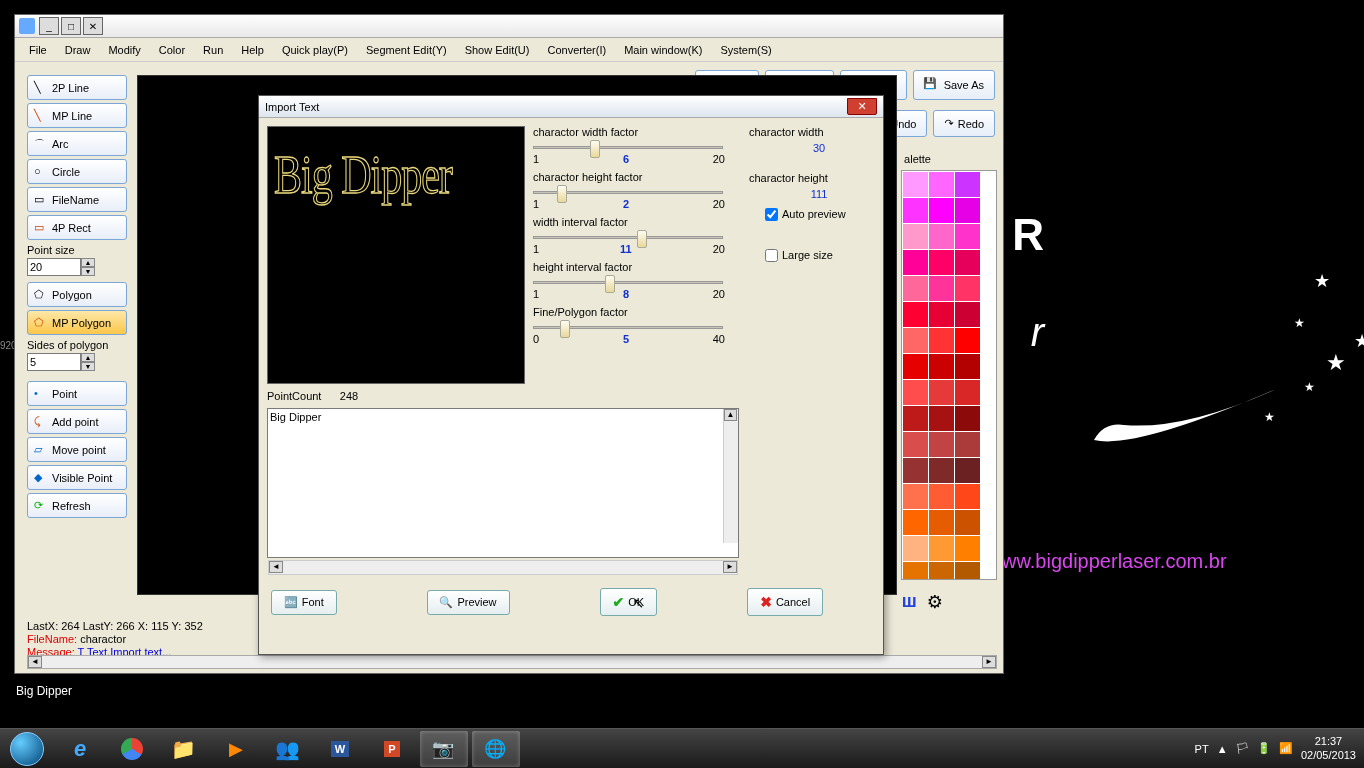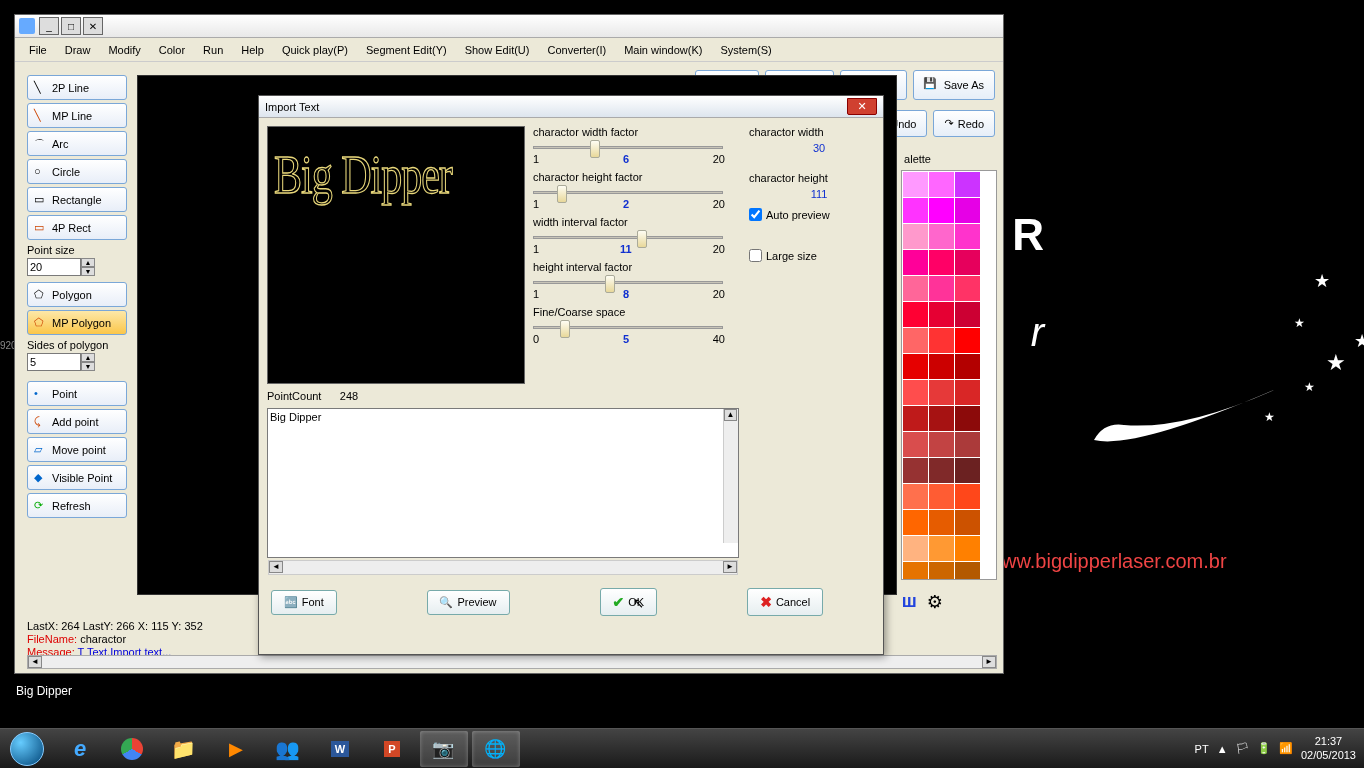--- a/index.html
+++ b/index.html
@@ -1,20 +1,20 @@
 <!DOCTYPE html>
 <html><head>
 <meta charset="utf-8">
 <style>
 * { box-sizing: border-box; margin: 0; padding: 0; font-family: Tahoma, sans-serif; font-size: 11px; }
 body { width: 1364px; height: 768px; background: #000; overflow: hidden; position: relative; }
 .desktop { width: 1364px; height: 768px; position: relative; background: #000; }
 .desktop-stars { position: absolute; right: 100px; top: 270px; color: #fff; }
 .star { position: absolute; color: #fff; font-size: 18px; }
-.desktop-url { position: absolute; left: 1002px; top: 550px; color: #ef4444; font-size: 20px; }
+.desktop-url { position: absolute; left: 1002px; top: 550px; color: #d946ef; font-size: 20px; }
 .swoosh { position: absolute; right: 80px; top: 380px; width: 200px; height: 80px; }
 .app-window { position: absolute; left: 14px; top: 14px; width: 990px; height: 660px; background: #ece9d8; border: 1px solid #666; }
 .titlebar { height: 23px; background: linear-gradient(#fff,#e8e8e8); border-bottom: 1px solid #aaa; display: flex; align-items: center; padding: 0 4px; }
 .titlebar-icon { width: 16px; height: 16px; margin-right: 4px; background: #6af; border-radius: 2px; }
 .titlebar-title { flex: 1; font-size: 12px; }
 .window-controls { display: flex; gap: 2px; }
 .win-btn { width: 20px; height: 18px; border: 1px solid #666; background: #ddd; display: flex; align-items: center; justify-content: center; font-size: 10px; cursor: pointer; }
 .menubar { height: 24px; background: #ece9d8; display: flex; align-items: center; padding: 0 6px; gap: 2px; border-bottom: 1px solid #ccc; }
 .menu-item { padding: 2px 8px; cursor: pointer; }
 .toolbar-top { position: absolute; right: 8px; top: 55px; display: flex; gap: 6px; }
@@ -50,21 +50,21 @@
 .preview-text { font-family: serif; font-size: 42px; color: #000; -webkit-text-stroke: 1px #e8d77a; letter-spacing: -1px; transform: scaleY(1.3); }
 .pointcount { margin-top: 6px; font-size: 11px; }
 .slider-group { margin-bottom: 6px; }
 .slider-label { font-size: 11px; margin-bottom: 8px; }
 .slider-track { width: 190px; height: 3px; background: #c8c4b8; border: 1px solid #999; position: relative; margin: 4px 0; }
 .slider-thumb { position: absolute; top: -7px; width: 10px; height: 18px; background: linear-gradient(#fefdf3,#e8d89a); border: 1px solid #aa9; border-radius: 2px; cursor: pointer; }
 .slider-vals { display: flex; justify-content: space-between; width: 192px; font-size: 11px; }
 .slider-cur { color: #1030d0; font-weight: bold; }
 .right-col div { font-size: 11px; margin-bottom: 4px; }
 .val-blue { color: #1030d0; text-align: center; margin-bottom: 10px; }
-.chk { display: flex; align-items: center; gap: 4px; margin-top: 8px; }
+.chk { display: flex; align-items: flex-start; gap: 4px; margin-top: 8px; margin-left: 16px; }
 .chk input { width: 13px; height: 13px; }
 .text-input-area { grid-column: 1 / 4; width: 472px; height: 150px; border: 1px solid #7a7a7a; background: #fff; padding: 2px; font-size: 11px; position: relative; }
 .text-scroll-v { position: absolute; right: 0; top: 0; bottom: 14px; width: 15px; background: #eee; border-left: 1px solid #ccc; }
 .text-scroll-h { position: absolute; left: 0; right: 0; bottom: -18px; height: 15px; background: #eee; border: 1px solid #ccc; display: flex; justify-content: space-between; }
 .dlg-buttons { grid-column: 1 / 4; display: flex; gap: 90px; padding: 24px 4px 4px; align-items: center; }
 .dlg-btn { border: 1px solid #7aa; background: linear-gradient(#fff,#e6eef0); padding: 5px 12px; border-radius: 3px; display: flex; align-items: center; gap: 4px; cursor: pointer; font-size: 12px; }
 .dlg-btn.ok { position: relative; }
 .highlight { position: absolute; width: 56px; height: 56px; background: radial-gradient(circle,#fff76a 20%,#f5e838 50%,transparent 70%); border-radius: 50%; left: 50%; top: 50%; transform: translate(-50%,-50%); z-index: -1; }
 .cursor-arrow { position: absolute; left: 32px; top: 6px; font-size: 14px; pointer-events: none; }
 .ok-check { color: #2a2; font-weight: bold; font-size: 14px; }
@@ -167,21 +167,21 @@
       <div class="tool-btn">
           <span class="tool-icon">⌒</span>
           <span>Arc</span>
         </div>
       <div class="tool-btn">
           <span class="tool-icon">○</span>
           <span>Circle</span>
         </div>
       <div class="tool-btn">
           <span class="tool-icon">▭</span>
-          <span>Rectangle</span>
+          <span>FileName</span>
         </div>
       <div class="tool-btn">
           <span class="tool-icon" style="color:#c40">▭</span>
           <span>4P Rect</span>
         </div>
       <div class="side-label">Point size</div>
       <div class="spinner">
         <input class="side-input" value="20" style="">
         <div class="spin-btns">
             <div class="spin-btn">▲</div>
@@ -357,21 +357,21 @@
   <div class="slider-track">
               <div class="slider-thumb" style="left:38%"></div>
             </div>
   <div class="slider-vals">
               <span>1</span>
               <span class="slider-cur">8</span>
               <span>20</span>
             </div>
           </div>
           <div class="slider-group">
-            <div class="slider-label">Fine/Coarse space</div>
+            <div class="slider-label">Fine/Polygon factor</div>
   <div class="slider-track">
               <div class="slider-thumb" style="left:14%"></div>
             </div>
   <div class="slider-vals">
               <span>0</span>
               <span class="slider-cur">5</span>
               <span>40</span>
             </div>
           </div>
         </div>

